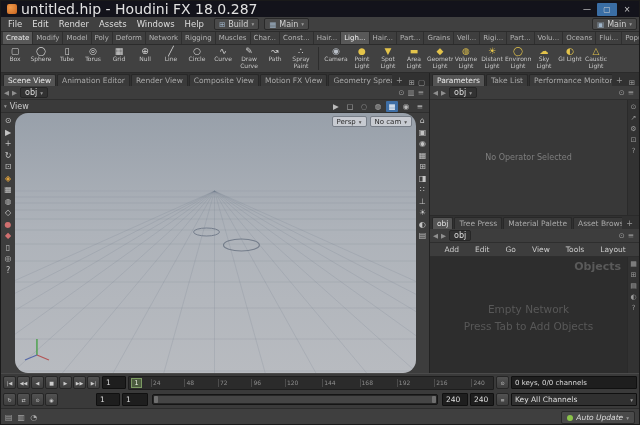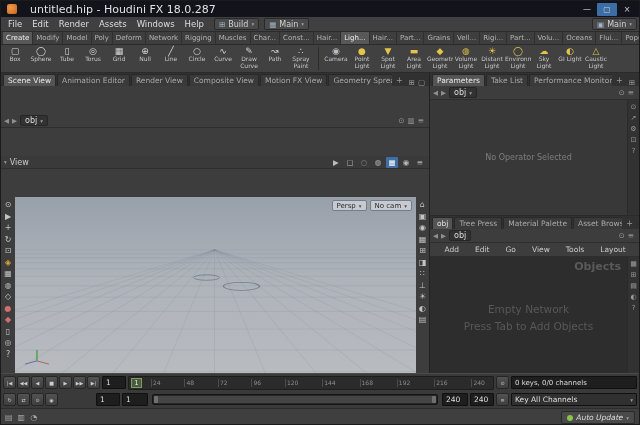--- a/index.html
+++ b/index.html
@@ -1,21 +1,21 @@
 <!DOCTYPE html>
 <html><head>
 <meta charset="utf-8">
 <style>
   *{box-sizing:border-box;margin:0;padding:0;}
   body{margin:0;background:#555;}
   .window{width:640px;height:425px;position:relative;font-family:"DejaVu Sans",sans-serif;background:#3d3d3d;color:#d0d0d0;overflow:hidden;border:1px solid #1a1a1a;}
   
   .titlebar{height:16px;background:#13131b;display:flex;align-items:center;padding:0 2px;}
   .app-icon{width:10px;height:10px;border-radius:2px;background:radial-gradient(circle at 35% 35%,#f09a4b,#c8641e);margin:0 4px;flex:none;}
-  .title{font-size:11px;color:#e2e2e2;white-space:nowrap;margin-left:9px;}
+  .title{font-size:14px;color:#e2e2e2;white-space:nowrap;}
   .spacer{flex:1;}
   .win-btn{width:20px;height:13px;display:flex;align-items:center;justify-content:center;font-size:8px;color:#cfcfcf;flex:none;}
   .win-btn.maximize{background:#3a6ea5;border-radius:1px;}
   
   .menubar{height:15px;background:#404040;display:flex;align-items:center;border-bottom:1px solid #2b2b2b;padding:0 2px;}
   .menu-items{display:flex;height:100%;}
   .menu-item{padding:0 5px;display:flex;align-items:center;font-size:8.5px;color:#ddd;}
   .widget{display:flex;align-items:center;gap:3px;background:#4a4a4a;border:1px solid #292929;border-radius:2px;padding:0 4px;height:12px;font-size:8px;margin-left:5px;white-space:nowrap;}
   .w-icon{font-size:7.5px;color:#9fb4c8;}
   .w-arrow{font-size:5.5px;color:#999;}
@@ -26,21 +26,21 @@
   .shelf-tab.active{background:#585858;color:#eee;}
   .shelf-gap{width:8px;}
   .shelf-tools{height:28px;background:#414141;display:flex;border-bottom:1px solid #2b2b2b;padding:0 1px;overflow:hidden;}
   .tools-group{display:flex;}
   .shelf-tool{width:26px;display:flex;flex-direction:column;align-items:center;padding-top:1px;overflow:hidden;flex:none;}
   .tool-icon{font-size:9px;line-height:10px;height:10px;color:#d5d5d5;}
   .tool-label{font-size:6px;line-height:6.5px;color:#c6c6c6;text-align:center;width:100%;}
   .tools-sep{width:1px;background:#2d2d2d;margin:2px 4px;flex:none;}
   
   .main{display:flex;height:300px;}
-  .left-col{width:429px;border-right:1px solid #222;display:flex;flex-direction:column;flex:none;gap:28px;}
+  .left-col{width:429px;border-right:1px solid #222;display:flex;flex-direction:column;flex:none;}
   .right-col{flex:1;display:flex;flex-direction:column;background:#3a3a3a;min-width:0;}
   .pane-tabs{height:13px;background:#313131;display:flex;align-items:flex-end;padding:0 2px;flex:none;overflow:hidden;}
   .ptab-group{display:flex;height:12px;min-width:0;overflow:hidden;}
   .pane-tab{padding:0 4px;font-size:7.5px;color:#a8a8a8;display:flex;align-items:center;background:#3a3a3a;border:1px solid #282828;border-bottom:none;border-radius:2px 2px 0 0;margin-right:1px;white-space:nowrap;}
   .pane-tab.active{background:#545454;color:#e8e8e8;}
   .add-tab{padding:0 4px;font-size:8px;color:#9a9a9a;display:flex;align-items:center;height:12px;}
   .bar-icons{display:flex;gap:3px;align-items:center;margin-left:auto;padding:0 2px;}
   .small-icon{font-size:7.5px;color:#9a9a9a;line-height:1;}
   .path-bar{height:14px;background:#3d3d3d;display:flex;align-items:center;padding:0 3px;gap:3px;border-bottom:1px solid #2e2e2e;flex:none;}
   .nav-arrow{font-size:6.5px;color:#8f8f8f;}
@@ -49,21 +49,21 @@
   
   .vp-header{height:13px;background:#3a3a3a;display:flex;align-items:center;padding:0 3px;border-bottom:1px solid #2e2e2e;gap:3px;flex:none;}
   .vp-header-label{font-size:8px;color:#ccc;}
   .vh-icons{display:flex;gap:2px;margin-left:auto;}
   .vh-icon{width:12px;height:11px;display:flex;align-items:center;justify-content:center;font-size:7.5px;color:#bbb;border-radius:1px;}
   .vh-icon.active{background:#3f6fa6;color:#fff;}
   .viewport{flex:1;display:flex;min-height:0;}
   .vp-toolbar{width:14px;background:#3d3d3d;display:flex;flex-direction:column;align-items:center;padding:3px 0;gap:2.5px;overflow:hidden;flex:none;}
   .vp-toolbar.right-side{width:13px;}
   .vt-icon{font-size:8px;line-height:9px;color:#c4c4c4;}
-  .vp-canvas{flex:1;position:relative;background:linear-gradient(#98a0aa,#aeb3ba 45%,#b8bbc0);overflow:hidden;}
+  .vp-canvas{flex:1;position:relative;background:linear-gradient(#98a0aa,#aeb3ba 45%,#b8bbc0);overflow:hidden;border-radius:13px;}
   .vp-grid{position:absolute;inset:0;width:100%;height:100%;}
   .vp-overlay-buttons{position:absolute;top:3px;right:4px;display:flex;gap:3px;}
   .vp-btn{display:flex;align-items:center;gap:3px;background:rgba(202,206,212,.93);border:1px solid #767d87;border-radius:2px;padding:0 4px;height:11px;font-size:7px;color:#2a2a2a;}
   .vp-btn .w-arrow{color:#555;}
   
   .params-area{height:116px;display:flex;border-bottom:1px solid #2a2a2a;flex:none;}
   .params-canvas{flex:1;background:#383838;display:flex;align-items:center;justify-content:center;min-width:0;}
   .params-empty{font-size:8px;color:#7e7e7e;}
   .side-strip{width:12px;background:#323232;border-left:1px solid #2a2a2a;display:flex;flex-direction:column;align-items:center;gap:4px;padding-top:4px;flex:none;}
   .ss-icon{font-size:7px;color:#9a9a9a;line-height:1;}

